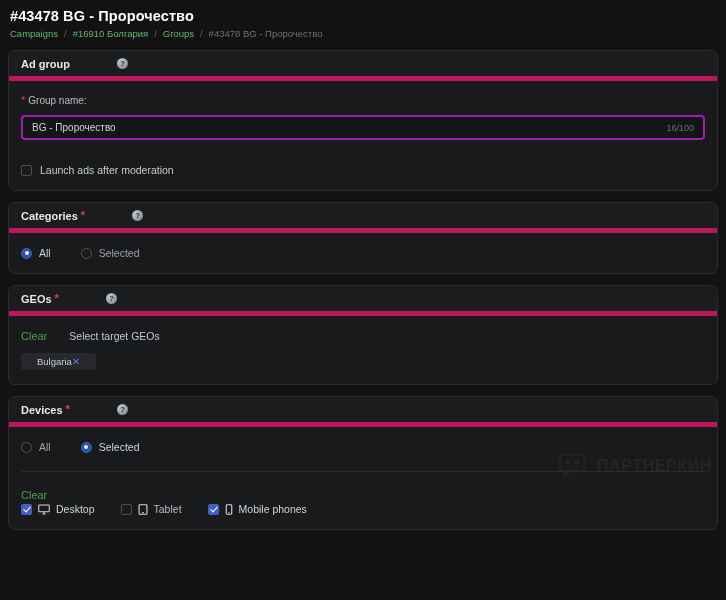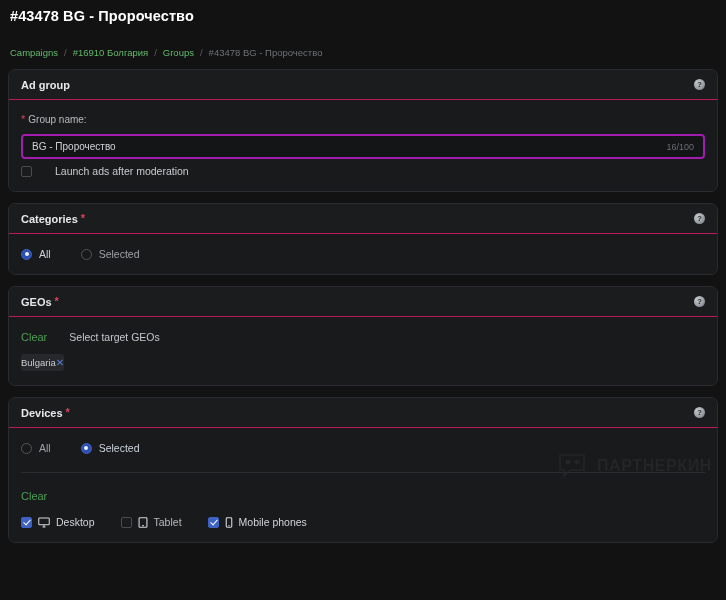--- a/index.html
+++ b/index.html
@@ -18,44 +18,44 @@
     font-weight: bold;
     letter-spacing: 0.1px;
     padding-left: 2px;
     margin-top: 2px;
   }
   .breadcrumb {
     display: flex;
     align-items: center;
     gap: 6px;
     padding-left: 2px;
-    margin-top: 23px;
+    margin-top: 4px;
     font-size: 9.5px;
     white-space: nowrap;
   }
   .crumb-link { color: #63b76c; text-decoration: none; }
   .crumb-sep { color: #5a5d5f; }
   .crumb-current { color: #6e7275; }
 
   
   .card {
     background: #1b1c1e;
     border: 1px solid #2a2c2f;
     border-radius: 7px;
     margin-top: 11px;
     overflow: hidden;
   }
   .card-head {
     height: 30px;
     display: flex;
     align-items: center;
-    justify-content: space-between;
     padding: 0 12px;
-    border-bottom: 1px solid #be185d;
+    border-bottom: 5px solid #be185d;
     background: #1b1c1e;
+    gap: 47px;
   }
   .card-title {
     color: #e6e8ea;
     font-size: 11px;
     font-weight: bold;
     display: flex;
     align-items: center;
     gap: 3px;
   }
   .req { color: #d8455f; font-size: 11px; line-height: 1; }
@@ -92,22 +92,22 @@
     align-items: center;
     justify-content: space-between;
     padding: 0 9px;
   }
   .text-input .val { color: #cfd2d5; font-size: 10px; }
   .text-input .counter { color: #6a6e71; font-size: 9px; }
 
   .checkline {
     display: flex;
     align-items: center;
-    gap: 23px;
-    margin-top: 6px;
+    gap: 8px;
+    margin-top: 24px;
   }
   .cb {
     width: 11px; height: 11px;
     border: 1px solid #4a4d50;
     border-radius: 2px;
     background: #1a1b1d;
     flex: none;
   }
   .cb.checked {
     background: #3d62c4;
@@ -155,33 +155,32 @@
   
   .link-row { display: flex; align-items: center; gap: 22px; }
   .link-clear { color: #4e9f55; font-size: 11px; cursor: pointer; }
   .link-blue { color: #c3c8cf; font-size: 10.5px; cursor: pointer; }
 
   .chip {
     display: inline-flex;
     align-items: flex-end;
     background: #26282b;
     border-radius: 3px;
-    padding: 3px 0;
+    padding: 3px 16px;
     margin-top: 11px;
   }
   .chip .chip-label { color: #c9ccd0; font-size: 9.5px; }
   .chip .chip-x { color: #5b7fd4; font-size: 10px; line-height: 1; cursor: pointer; }
 
   .divider { height: 1px; background: #2a2c2f; margin: 18px 0 0 0; }
 
   .device-row {
     display: flex;
     align-items: center;
     gap: 26px;
-    margin-top: 12px;
   }
   .device {
     display: flex;
     align-items: center;
     gap: 6px;
   }
   .device .dlabel { font-size: 10.5px; color: #d2d5d8; }
   .device.off .dlabel { color: #b7babd; }
   .dev-icon { display: flex; align-items: center; color: #d5d8db; }
   .dev-icon svg { display: block; }

